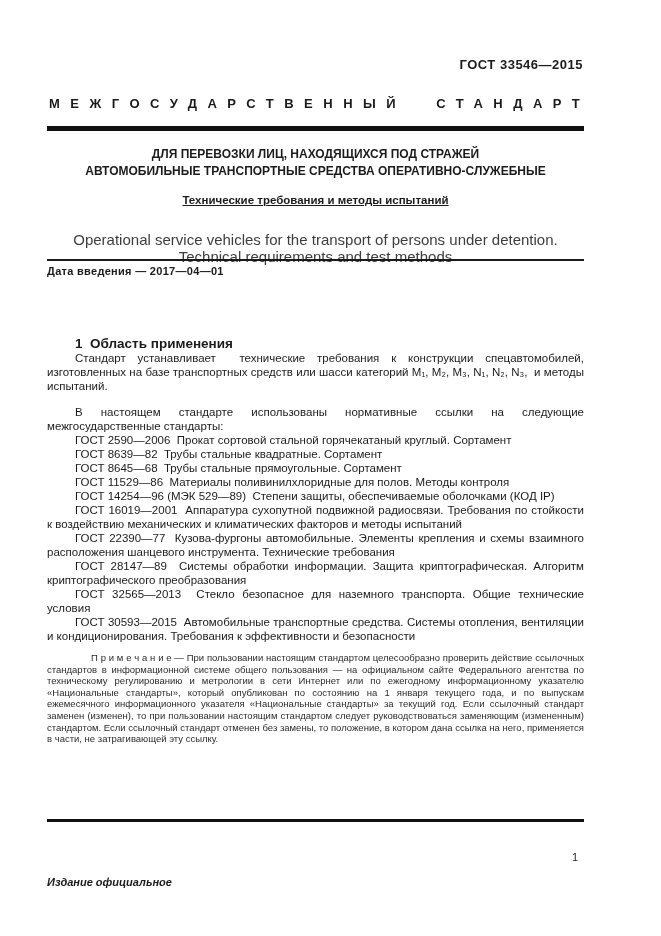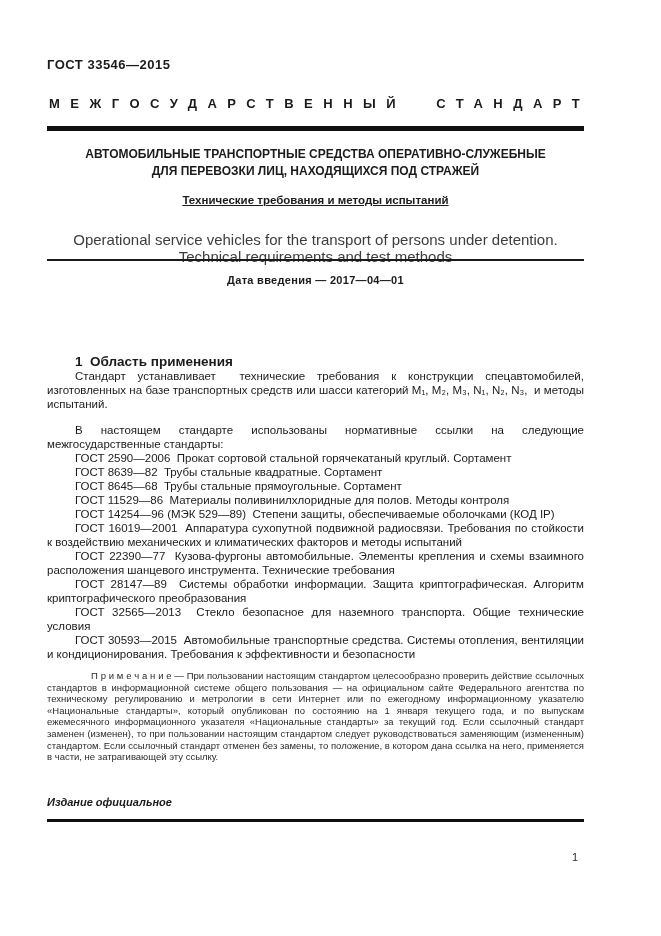--- a/index.html
+++ b/index.html
@@ -7,77 +7,77 @@
     position: relative;
     width: 661px;
     height: 936px;
     background: #ffffff;
     font-family: "Liberation Sans", "DejaVu Sans", sans-serif;
     color: #1b1b1b;
     overflow: hidden;
   }
   .doc-number {
     position: absolute; top: 57px; left: 47px; width: 536px;
-    font-weight: 700; font-size: 13px; letter-spacing: 0.5px;
+    text-align: right; font-weight: 700; font-size: 13px; letter-spacing: 0.5px;
   }
   .standard-type {
     position: absolute; top: 96px; left: 49px; width: 537px;
     font-weight: 700; font-size: 13px;
     letter-spacing: 10.5px; word-spacing: 16px; white-space: nowrap;
   }
   .rule { position: absolute; left: 47px; width: 537px; background: #101010; }
   .rule-header { top: 126px; height: 5px; }
   .rule-date { top: 259px; height: 2px; background: #1a1a1a; }
   .rule-footer { top: 819px; height: 3px; }
   .title-block { position: absolute; top: 146px; left: 47px; width: 537px; text-align: center; }
   .title-line { font-weight: 700; font-size: 12px; line-height: 17px; }
   .subtitle { font-weight: 700; font-size: 11.5px; margin-top: 14px; text-decoration: underline; }
   .title-en { font-size: 15px; margin-top: 25px; color: #3d3d3d; }
   .date-line {
-    position: absolute; top: 274px; left: 47px; width: 537px;
-    text-align: center; font-weight: 700; font-size: 11px; letter-spacing: 0.3px;
+    position: absolute; top: 265px; left: 47px; width: 537px;
+    text-align: left; font-weight: 700; font-size: 11px; letter-spacing: 0.3px;
   }
-  .content { position: absolute; top: 354px; left: 47px; width: 537px; }
+  .content { position: absolute; top: 336px; left: 47px; width: 537px; }
   .section-heading {
     font-size: 13.5px; font-weight: 700; margin: 0; padding-left: 28px;
     white-space: pre-wrap;
   }
   .section-heading.second { margin-top: 18px; }
   .body-p, .ref-p {
     font-size: 11.5px; line-height: 14px; margin: 0;
     text-align: justify; text-indent: 28px;
   }
   .body-p.after-heading { margin-top: 12px; }
   .note-p {
     font-size: 9.5px; line-height: 11.6px; margin: 9px 0 8px 0;
     text-align: justify; text-indent: 44px; color: #2b2b2b;
   }
   .edition {
-    position: absolute; top: 796px; left: 47px;
+    position: absolute; top: 876px; left: 47px;
     font-size: 11px; font-weight: 700; font-style: italic;
   }
   .page-number {
     position: absolute; top: 851px; left: 47px; width: 531px;
     text-align: right; font-size: 11px; color: #2b2b2b;
   }
 </style>
 </head>
 <body>
 
 <div class="page">
 
   <div class="doc-number">ГОСТ  33546—2015</div>
 
   <div class="standard-type">МЕЖГОСУДАРСТВЕННЫЙ СТАНДАРТ</div>
 
   <div class="rule rule-header"></div>
 
   <div class="title-block">
+    <div class="title-line">ДЛЯ ПЕРЕВОЗКИ ЛИЦ, НАХОДЯЩИХСЯ ПОД СТРАЖЕЙ</div>
     <div class="title-line">АВТОМОБИЛЬНЫЕ ТРАНСПОРТНЫЕ СРЕДСТВА ОПЕРАТИВНО-СЛУЖЕБНЫЕ</div>
-    <div class="title-line">ДЛЯ ПЕРЕВОЗКИ ЛИЦ, НАХОДЯЩИХСЯ ПОД СТРАЖЕЙ</div>
     <div class="subtitle">Технические требования и методы испытаний</div>
     <div class="title-en">Operational service vehicles for the transport of persons under detention. Technical requirements and test methods</div>
   </div>
 
   <div class="rule rule-date"></div>
 
   <div class="date-line">Дата введения — 2017—04—01</div>
 
   <div class="content">
 

